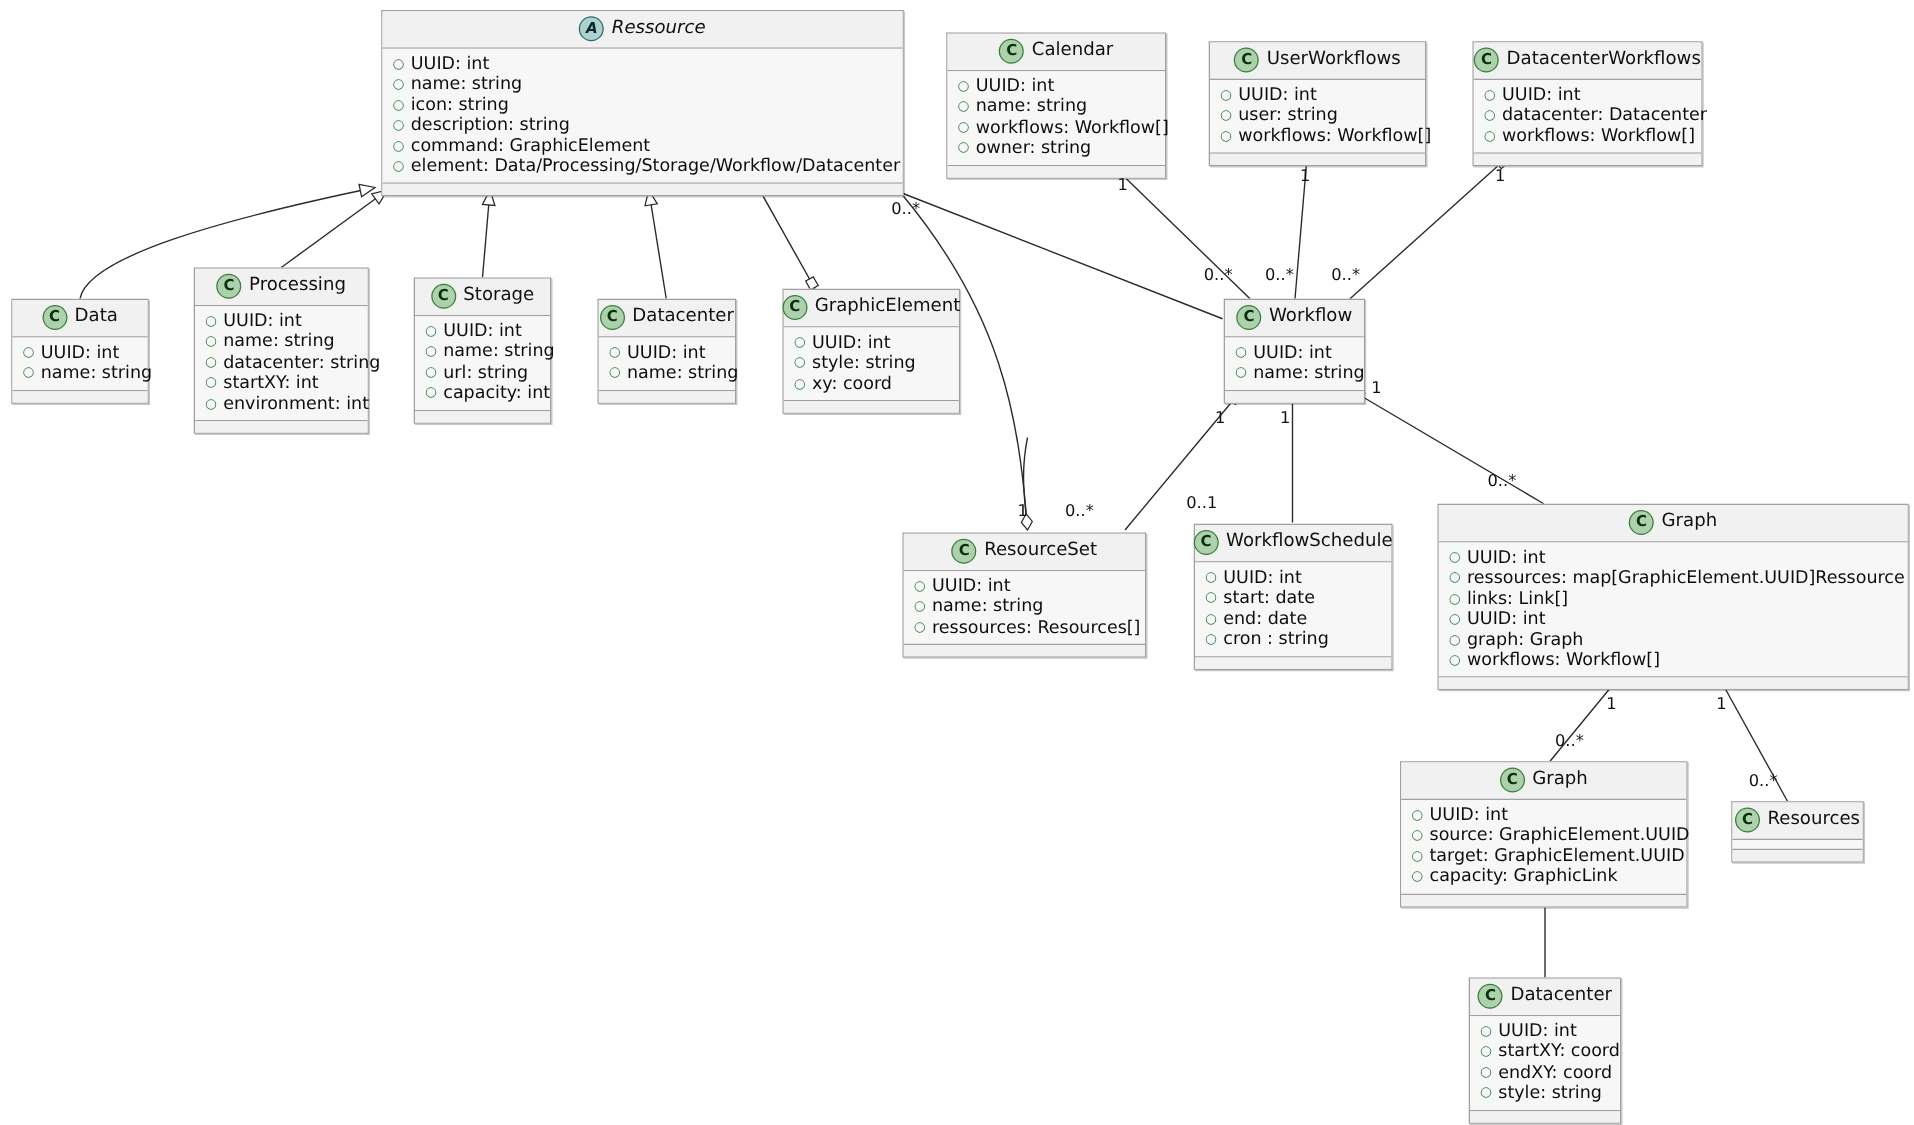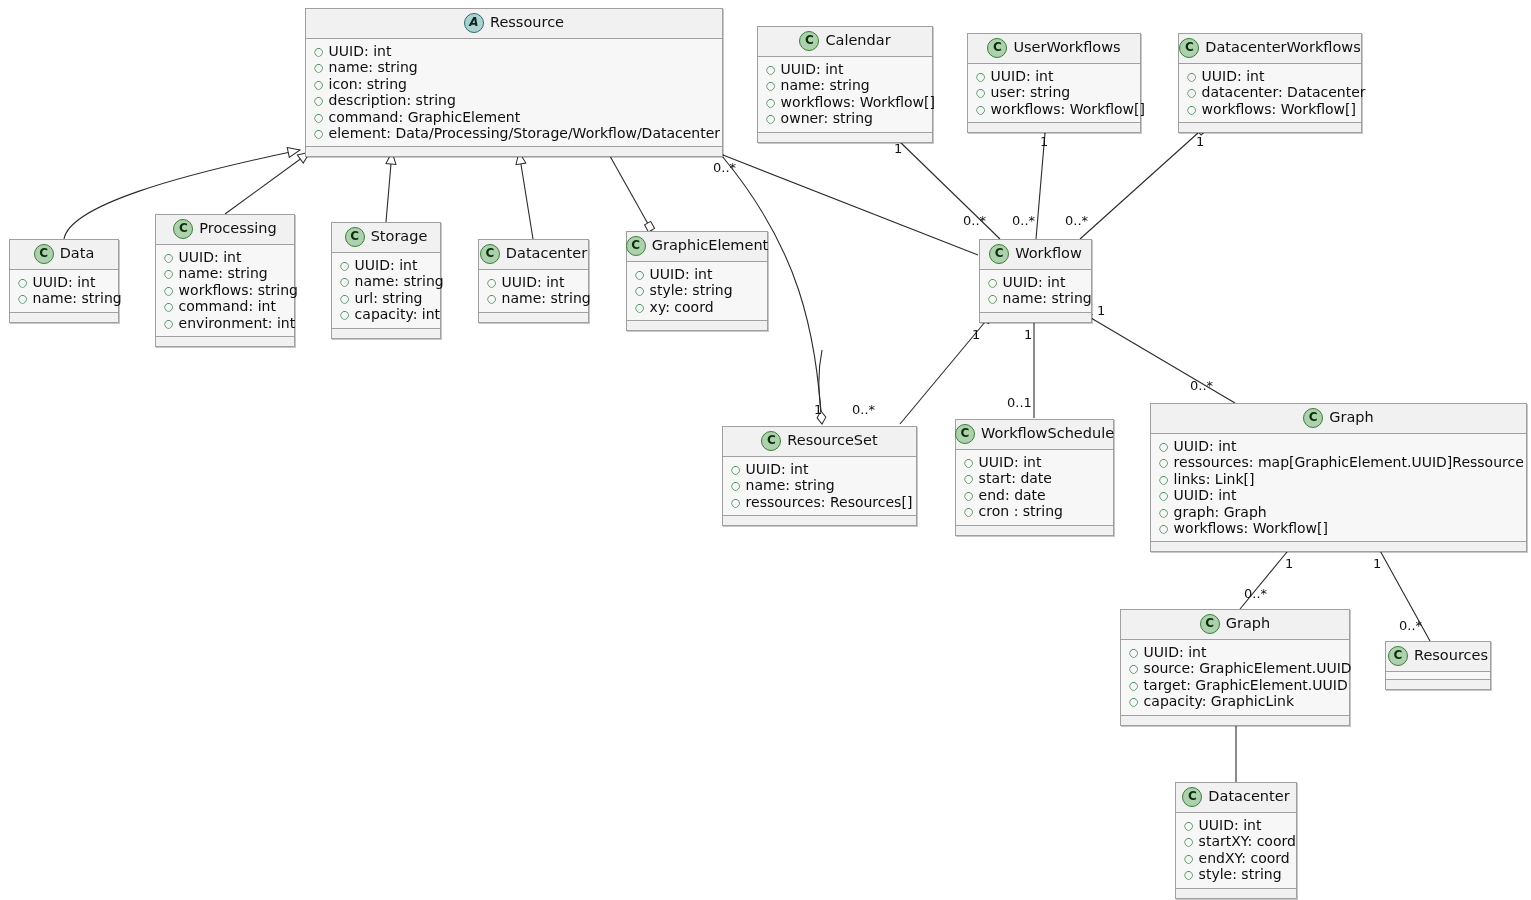--- a/index.html
+++ b/index.html
@@ -25,21 +25,21 @@
   .uml .title{
     display:flex;align-items:center;justify-content:center;
     gap:6px;
     padding:4px 8px 5px 8px;
     border-bottom:1px solid #a0a0a0;
     background:#f1f1f1;
     font-size:14.5px;color:#101010;
     white-space:nowrap;
     line-height:1.1;
   }
-  .uml.abstract .title .tname{text-align:center;}
+  .uml.abstract .title .tname{font-style:italic;text-align:center;}
   .uml .attrs{
     padding:4px 6px 5px 8px;
     border-bottom:1px solid #a0a0a0;
     background:#f7f7f7;
   }
   .uml .attrs.empty{height:7px;padding:0;}
   .uml .foot{height:9px;background:#f1f1f1;}
   .uml .attr{
     display:flex;align-items:baseline;gap:5px;
     font-size:14px;color:#0d0d0d;line-height:16.4px;
@@ -253,25 +253,25 @@
           <div class="attr">
             <span class="vis">○</span>
             <span>UUID: int</span>
           </div>
           <div class="attr">
             <span class="vis">○</span>
             <span>name: string</span>
           </div>
           <div class="attr">
             <span class="vis">○</span>
-            <span>workflows: string</span>
-          </div>
-          <div class="attr">
-            <span class="vis">○</span>
-            <span>command: int</span>
+            <span>datacenter: string</span>
+          </div>
+          <div class="attr">
+            <span class="vis">○</span>
+            <span>startXY: int</span>
           </div>
           <div class="attr">
             <span class="vis">○</span>
             <span>environment: int</span>
           </div>
         </div>
         <div class="foot"></div>
       </div>
       <div class="uml" style="left: 331px; top: 222px; width: 110px;">
         <div class="title">
@@ -498,21 +498,21 @@
       <span class="mult" style="left: 1040px; top: 134px;">1</span>
       <span class="mult" style="left: 1196px; top: 134px;">1</span>
       <span class="mult" style="left: 963px; top: 213px;">0..*</span>
       <span class="mult" style="left: 1012px; top: 213px;">0..*</span>
       <span class="mult" style="left: 1065px; top: 213px;">0..*</span>
       <span class="mult" style="left: 972px; top: 327px;">1</span>
       <span class="mult" style="left: 1024px; top: 327px;">1</span>
       <span class="mult" style="left: 1097px; top: 303px;">1</span>
       <span class="mult" style="left: 814px; top: 402px;">1</span>
       <span class="mult" style="left: 852px; top: 402px;">0..*</span>
-      <span class="mult" style="left: 1007px; top: 395px;">0..1</span>
+      <span class="mult" style="left: 949px; top: 395px;">0..1</span>
       <span class="mult" style="left: 1190px; top: 378px;">0..*</span>
       <span class="mult" style="left: 1285px; top: 556px;">1</span>
       <span class="mult" style="left: 1244px; top: 586px;">0..*</span>
       <span class="mult" style="left: 1373px; top: 556px;">1</span>
       <span class="mult" style="left: 1399px; top: 618px;">0..*</span>
     </div>
 
 </div>
 
 </body></html>

